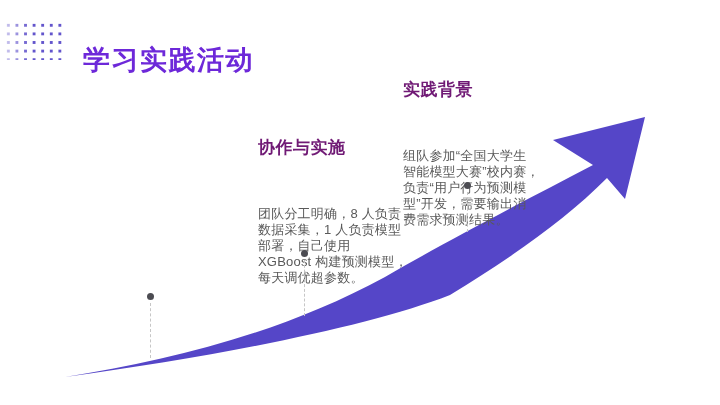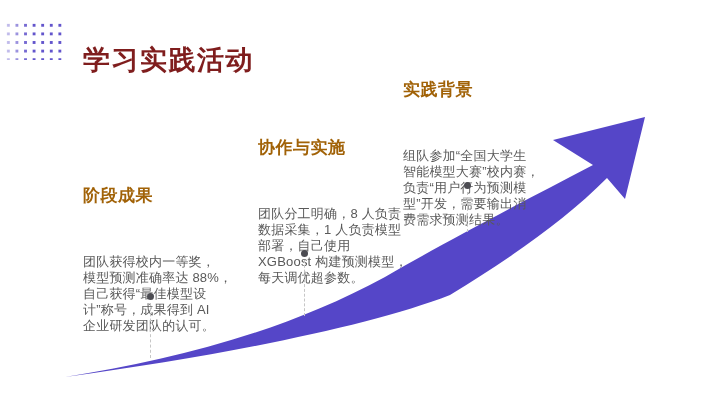--- a/index.html
+++ b/index.html
@@ -33,42 +33,42 @@
     background: linear-gradient(to right, rgba(255,255,255,0.75), rgba(255,255,255,0) 45%);
   }
 
   .slide-title {
     position: absolute;
     left: 83px;
     top: 24px;
     font-size: 27px;
     font-weight: 700;
     letter-spacing: 1.5px;
-    color: #7f1d1d;
+    color: #6d28d9;
     white-space: pre;
   }
 
   
   .arrow-svg {
     position: absolute;
     left: 0; top: 0;
     width: 720px;
     height: 405px;
   }
 
   
   .block {
     position: absolute;
     white-space: pre;
   }
   .block-heading {
     font-size: 17px;
     font-weight: 700;
     letter-spacing: 0.5px;
-    color: #a16207;
+    color: #701a75;
     line-height: 22px;
   }
   .block-body {
     margin-top: 11px;
     font-size: 13px;
     line-height: 16px;
     color: #595959;
     letter-spacing: 0.2px;
   }
   .block-1 { left: 83px;  top: 149px; }
@@ -112,28 +112,20 @@
              C 440 245 520 203 593 165
              L 553 140
              L 645 117
              L 625 199
              L 607 178
              C 565 220 515 255 450 295
              C 370 326 225 355 65 377
              Z" fill="#5546C8"></path>
   </svg>
 
-  <div class="block block-1">
-    <div class="block-heading">阶段成果</div>
-    <div class="block-body">团队获得校内一等奖，
-模型预测准确率达 88%，
-自己获得“最佳模型设
-计”称号，成果得到 AI
-企业研发团队的认可。</div>
-  </div>
 
   <div class="block block-2">
     <div class="block-heading">协作与实施</div>
     <div class="block-body">团队分工明确，8 人负责
 数据采集，1 人负责模型
 部署，自己使用
 XGBoost 构建预测模型，
 每天调优超参数。</div>
   </div>
 

